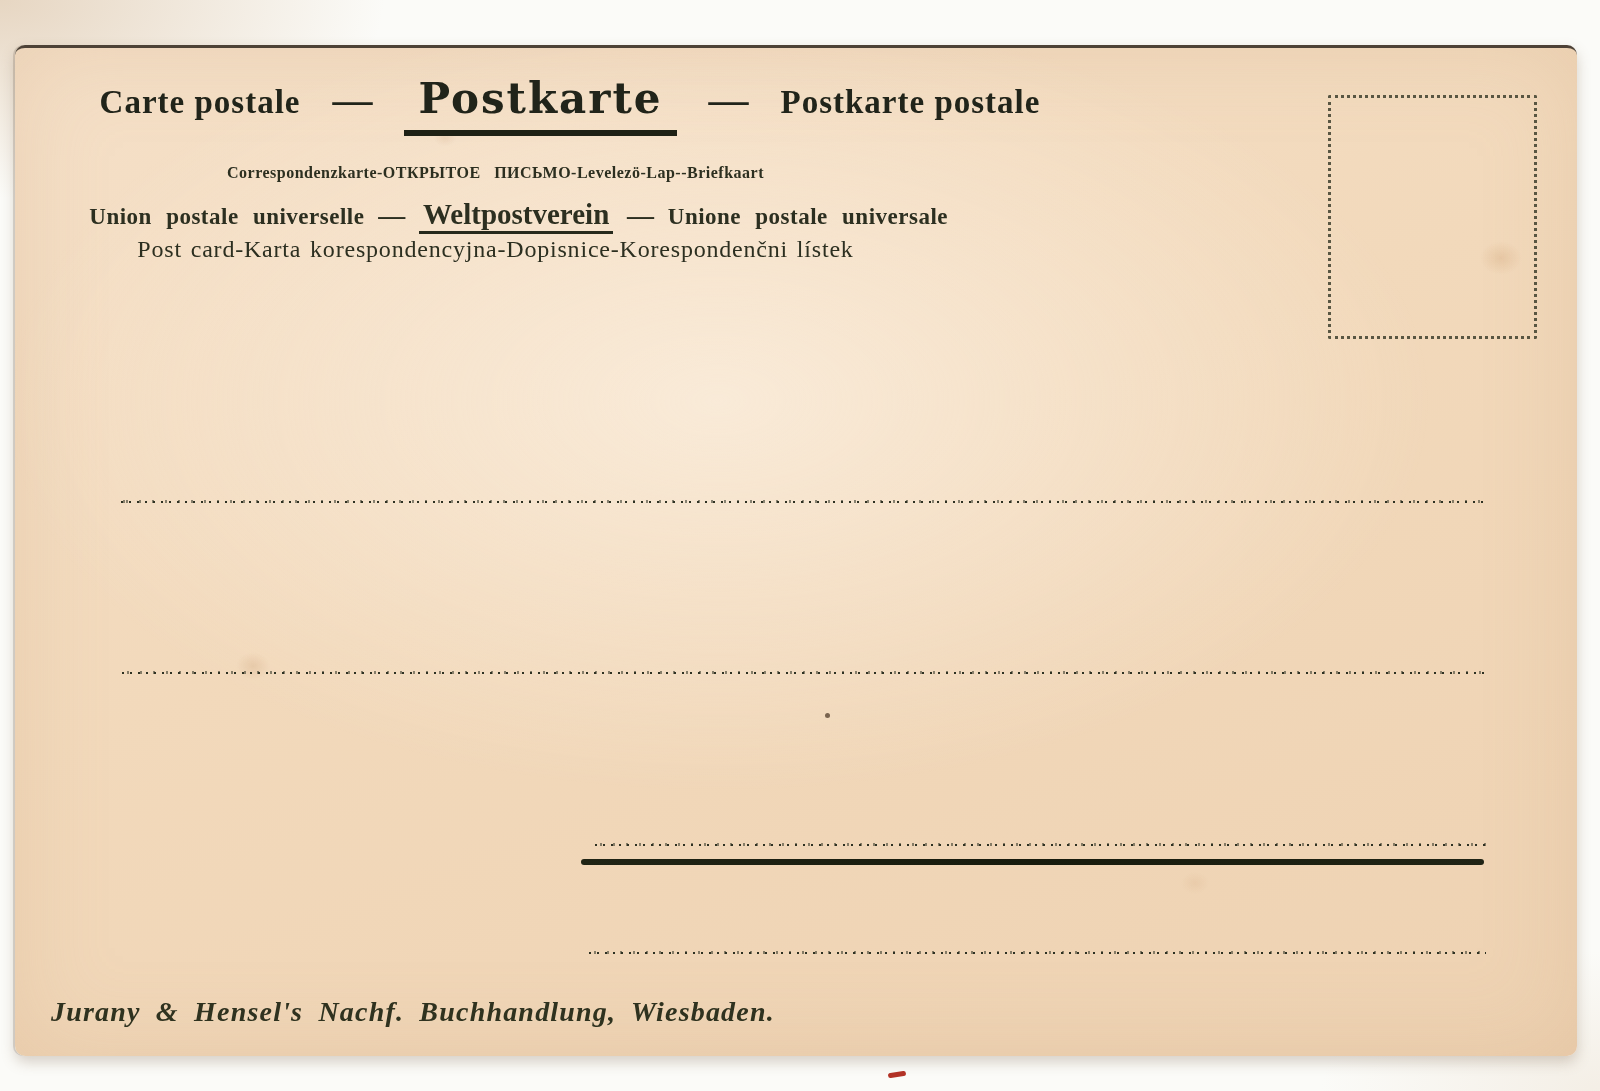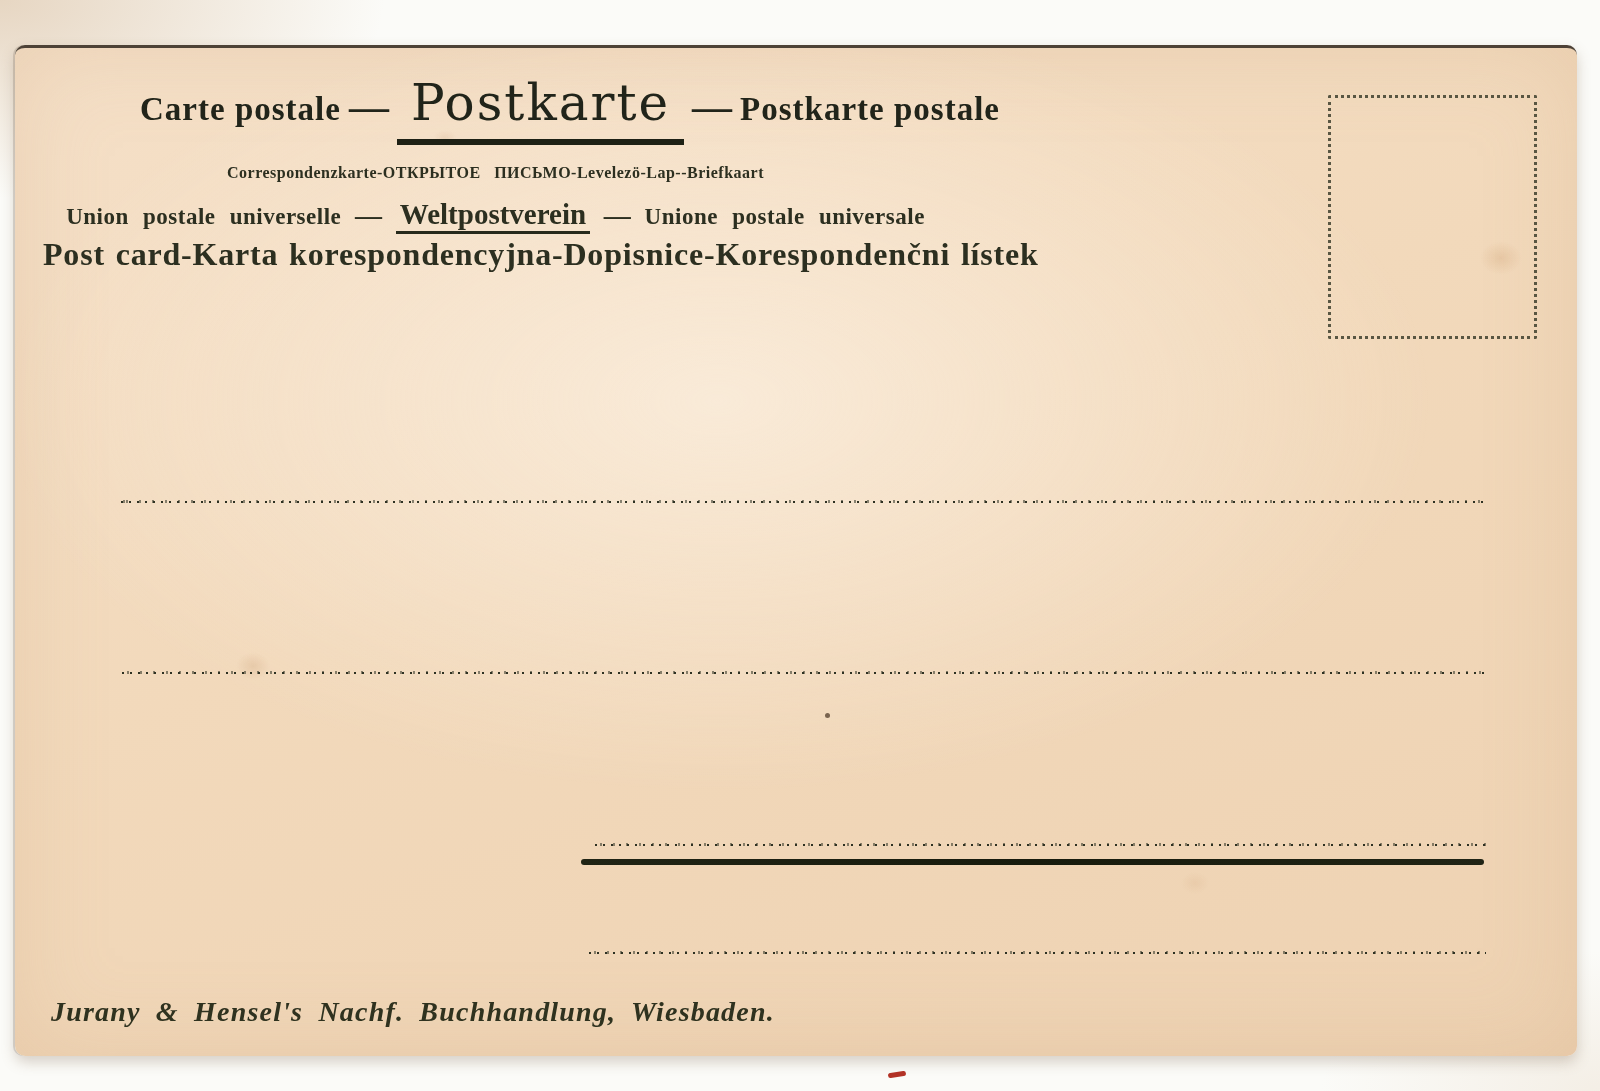--- a/index.html
+++ b/index.html
@@ -20,36 +20,36 @@
       radial-gradient(20px 16px at 1180px 835px, rgba(188,138,92,.12), transparent 70%),
       radial-gradient(950px 520px at 45% 35%, rgba(255,248,238,.55), transparent 75%),
       linear-gradient(160deg,#f5e0c8 0%,#f2d9bb 45%,#eed2b2 100%);
     border-top:3px solid rgba(48,40,32,.85);
     box-shadow:-2px 0 0 rgba(90,70,55,.18), 0 6px 14px rgba(120,95,70,.28),
                inset 0 0 90px rgba(203,163,123,.25);
   }
   
   .title-row{
     position:absolute;left:105px;top:26px;width:900px;
-    display:flex;justify-content:center;align-items:baseline;gap:8px;
+    display:flex;justify-content:center;align-items:baseline;gap:32px;
     color:#21241a;
   }
   .t-side{font-weight:bold;font-size:33px;letter-spacing:1px;white-space:nowrap;}
   .t-dash{font-weight:bold;font-size:40px;}
   .t-center{
-    font-family:"DejaVu Serif",serif;font-weight:normal;font-size:50px;letter-spacing:2px;
+    font-family:"DejaVu Serif",serif;font-weight:bold;font-size:42px;letter-spacing:2px;
     padding:0 14px 7px;border-bottom:6px solid #1e2115;white-space:nowrap;
   }
   .sub{position:absolute;left:28px;width:905px;text-align:center;color:#2c2f20;}
   .sub1{top:116px;font-weight:bold;font-size:16px;letter-spacing:.5px;white-space:pre;}
-  .sub2{top:150px;font-weight:bold;font-size:23px;white-space:nowrap;}
+  .sub2{top:150px;font-weight:bold;font-size:23px;white-space:nowrap;text-align:right;}
   .sub2 .side{word-spacing:8px;letter-spacing:.5px;}
   .sub2 .d{font-size:27px;margin:0 8px;}
   .sub2 .welt{font-size:29px;border-bottom:3px solid #272a1c;padding:0 4px 1px;}
-  .sub3{top:188px;font-weight:bold;font-size:32px;letter-spacing:.8px;word-spacing:2px;white-space:nowrap;}
+  .sub3{top:188px;font-weight:normal;font-size:24px;letter-spacing:.8px;word-spacing:2px;white-space:nowrap;}
   
   .stamp{
     position:absolute;left:1313px;top:47px;width:203px;height:238px;
     border:3px dotted #3f402e;border-radius:2px;opacity:.85;
   }
   
   .dotline{
     position:absolute;height:4px;
     background-image:
       repeating-linear-gradient(90deg,#2e3122 0 2px,transparent 2px 8px),

